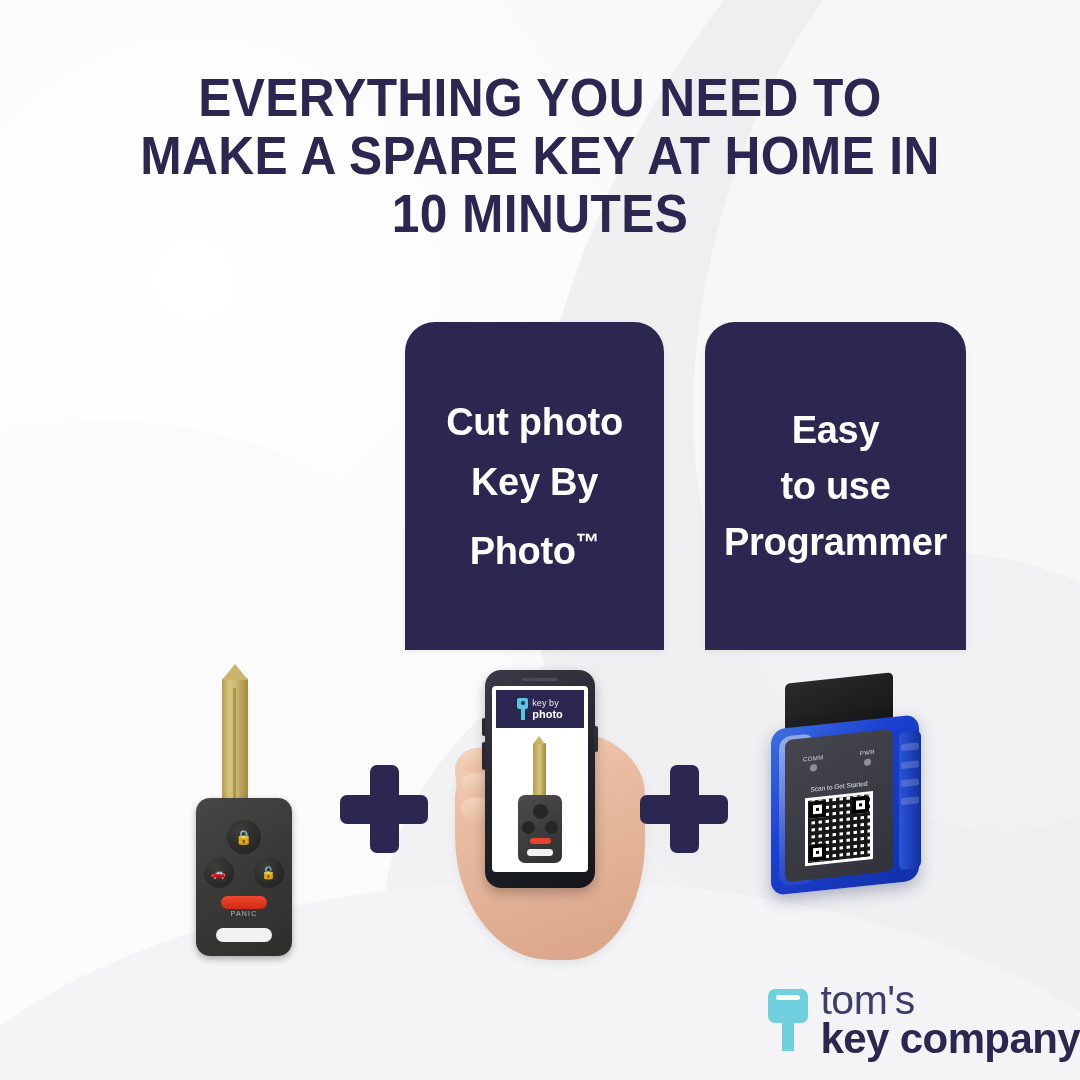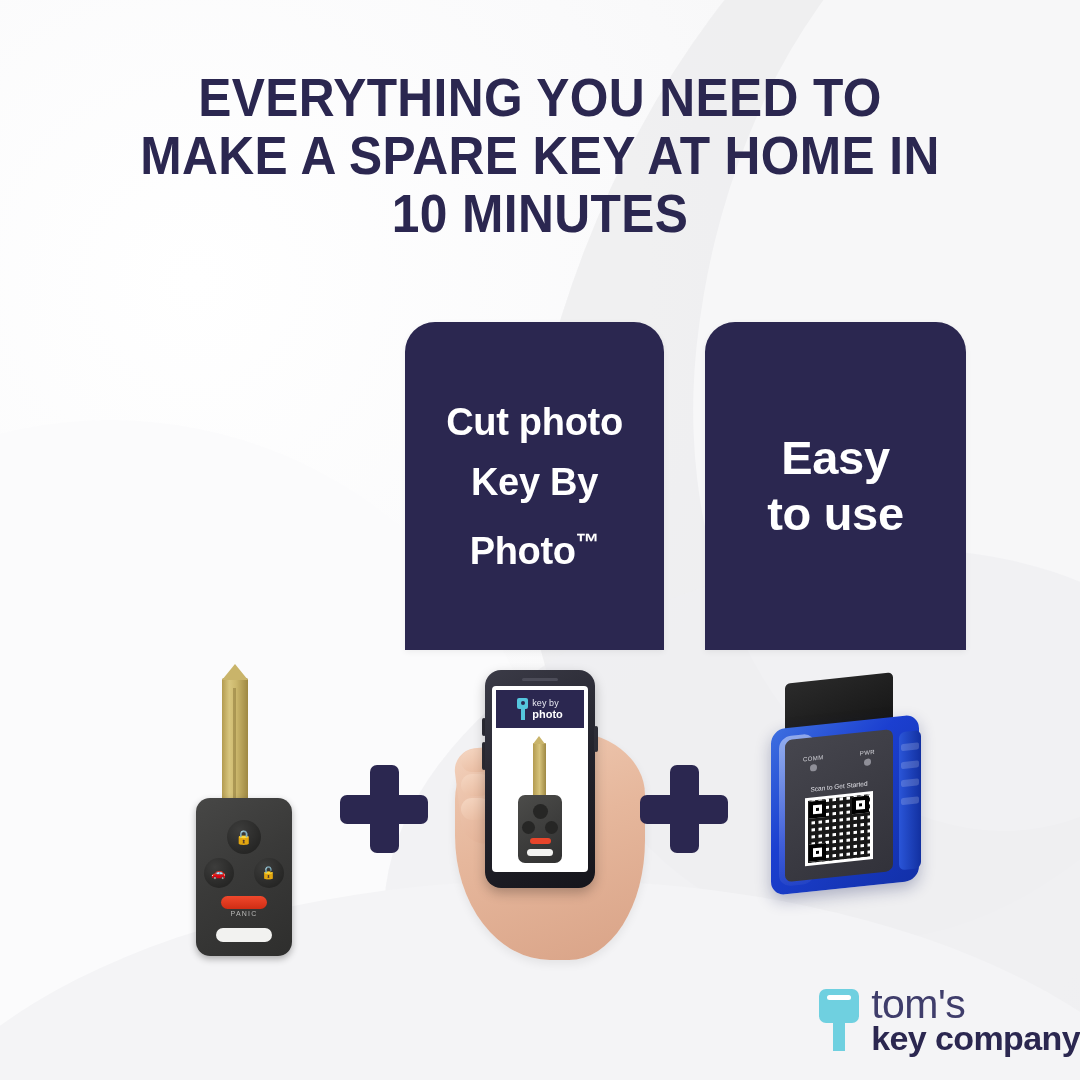--- a/index.html
+++ b/index.html
@@ -43,21 +43,21 @@
     border-radius:30px 30px 0 0;
     display:flex;align-items:center;justify-content:center;
     box-shadow:0 2px 6px rgba(0,0,0,.06);}
   .card .ctext{color:#ffffff;font-weight:700;text-align:center;
     font-size:40px;line-height:58px;letter-spacing:-.3px;}
   .card-1{left:117px;width:267px;}
   .card-2{left:405px;width:259px;}
   .card-3{left:705px;width:261px;}
   .card-1 .ctext{font-size:42px;}
   .card-2 .ctext{font-size:38px;line-height:60px;}
-  .card-3 .ctext{font-size:47px;line-height:56px;}
+  .card-3 .ctext{font-size:38px;line-height:56px;}
   .sup{font-size:.62em;vertical-align:super;letter-spacing:0;}
 
   
   #products{position:absolute;top:660px;left:0;width:1080px;height:300px;}
 
   
   .plus{position:absolute;width:88px;height:88px;}
   .plus i{position:absolute;background:#2b2750;border-radius:7px;display:block;}
   .plus i.h{left:0;top:30px;width:88px;height:29px;}
   .plus i.v{top:0;left:30px;width:29px;height:88px;}
@@ -191,21 +191,21 @@
     display:flex;align-items:center;justify-content:flex-end;gap:12px;}
   .logo-key{position:relative;width:40px;height:62px;}
   .logo-key .head{position:absolute;left:0;top:0;width:40px;height:34px;border-radius:7px;
     background:#6fd0e0;}
   .logo-key .slot{position:absolute;left:8px;top:6px;width:24px;height:5px;border-radius:3px;
     background:#ffffff;}
   .logo-key .stem{position:absolute;left:14px;top:32px;width:12px;height:30px;
     background:#6fd0e0;}
   .logo-text{display:flex;flex-direction:column;line-height:.92;}
   .logo-text .l1{color:#3f3d6b;font-size:41px;letter-spacing:-.5px;}
-  .logo-text .l2{color:#2b2750;font-size:34px;font-weight:700;letter-spacing:-.6px;}
+  .logo-text .l2{color:#2b2750;font-size:42px;font-weight:700;letter-spacing:-.6px;}
 </style>
 </head>
 <body>
 
 <div id="stage">
 
   <div class="swoosh sw1"></div>
   <div class="swoosh sw2"></div>
   <div class="swoosh sw3"></div>
   <div class="swoosh sw4"></div>
@@ -225,20 +225,21 @@
         <span>Cut photo</span><br>
         <span>Key By</span><br>
         <span>Photo</span><span class="sup">™</span><br>
       </div>
     </div>
 
     <div class="card card-3">
       <div class="ctext">
         <span>Easy</span><br>
         <span>to use</span><br>
+        <span>Programmer</span>
       </div>
     </div>
   </div>
 
   <div id="products">
 
     <div id="keyfob">
       <div class="blade">
         <div class="groove"></div>
       </div>

